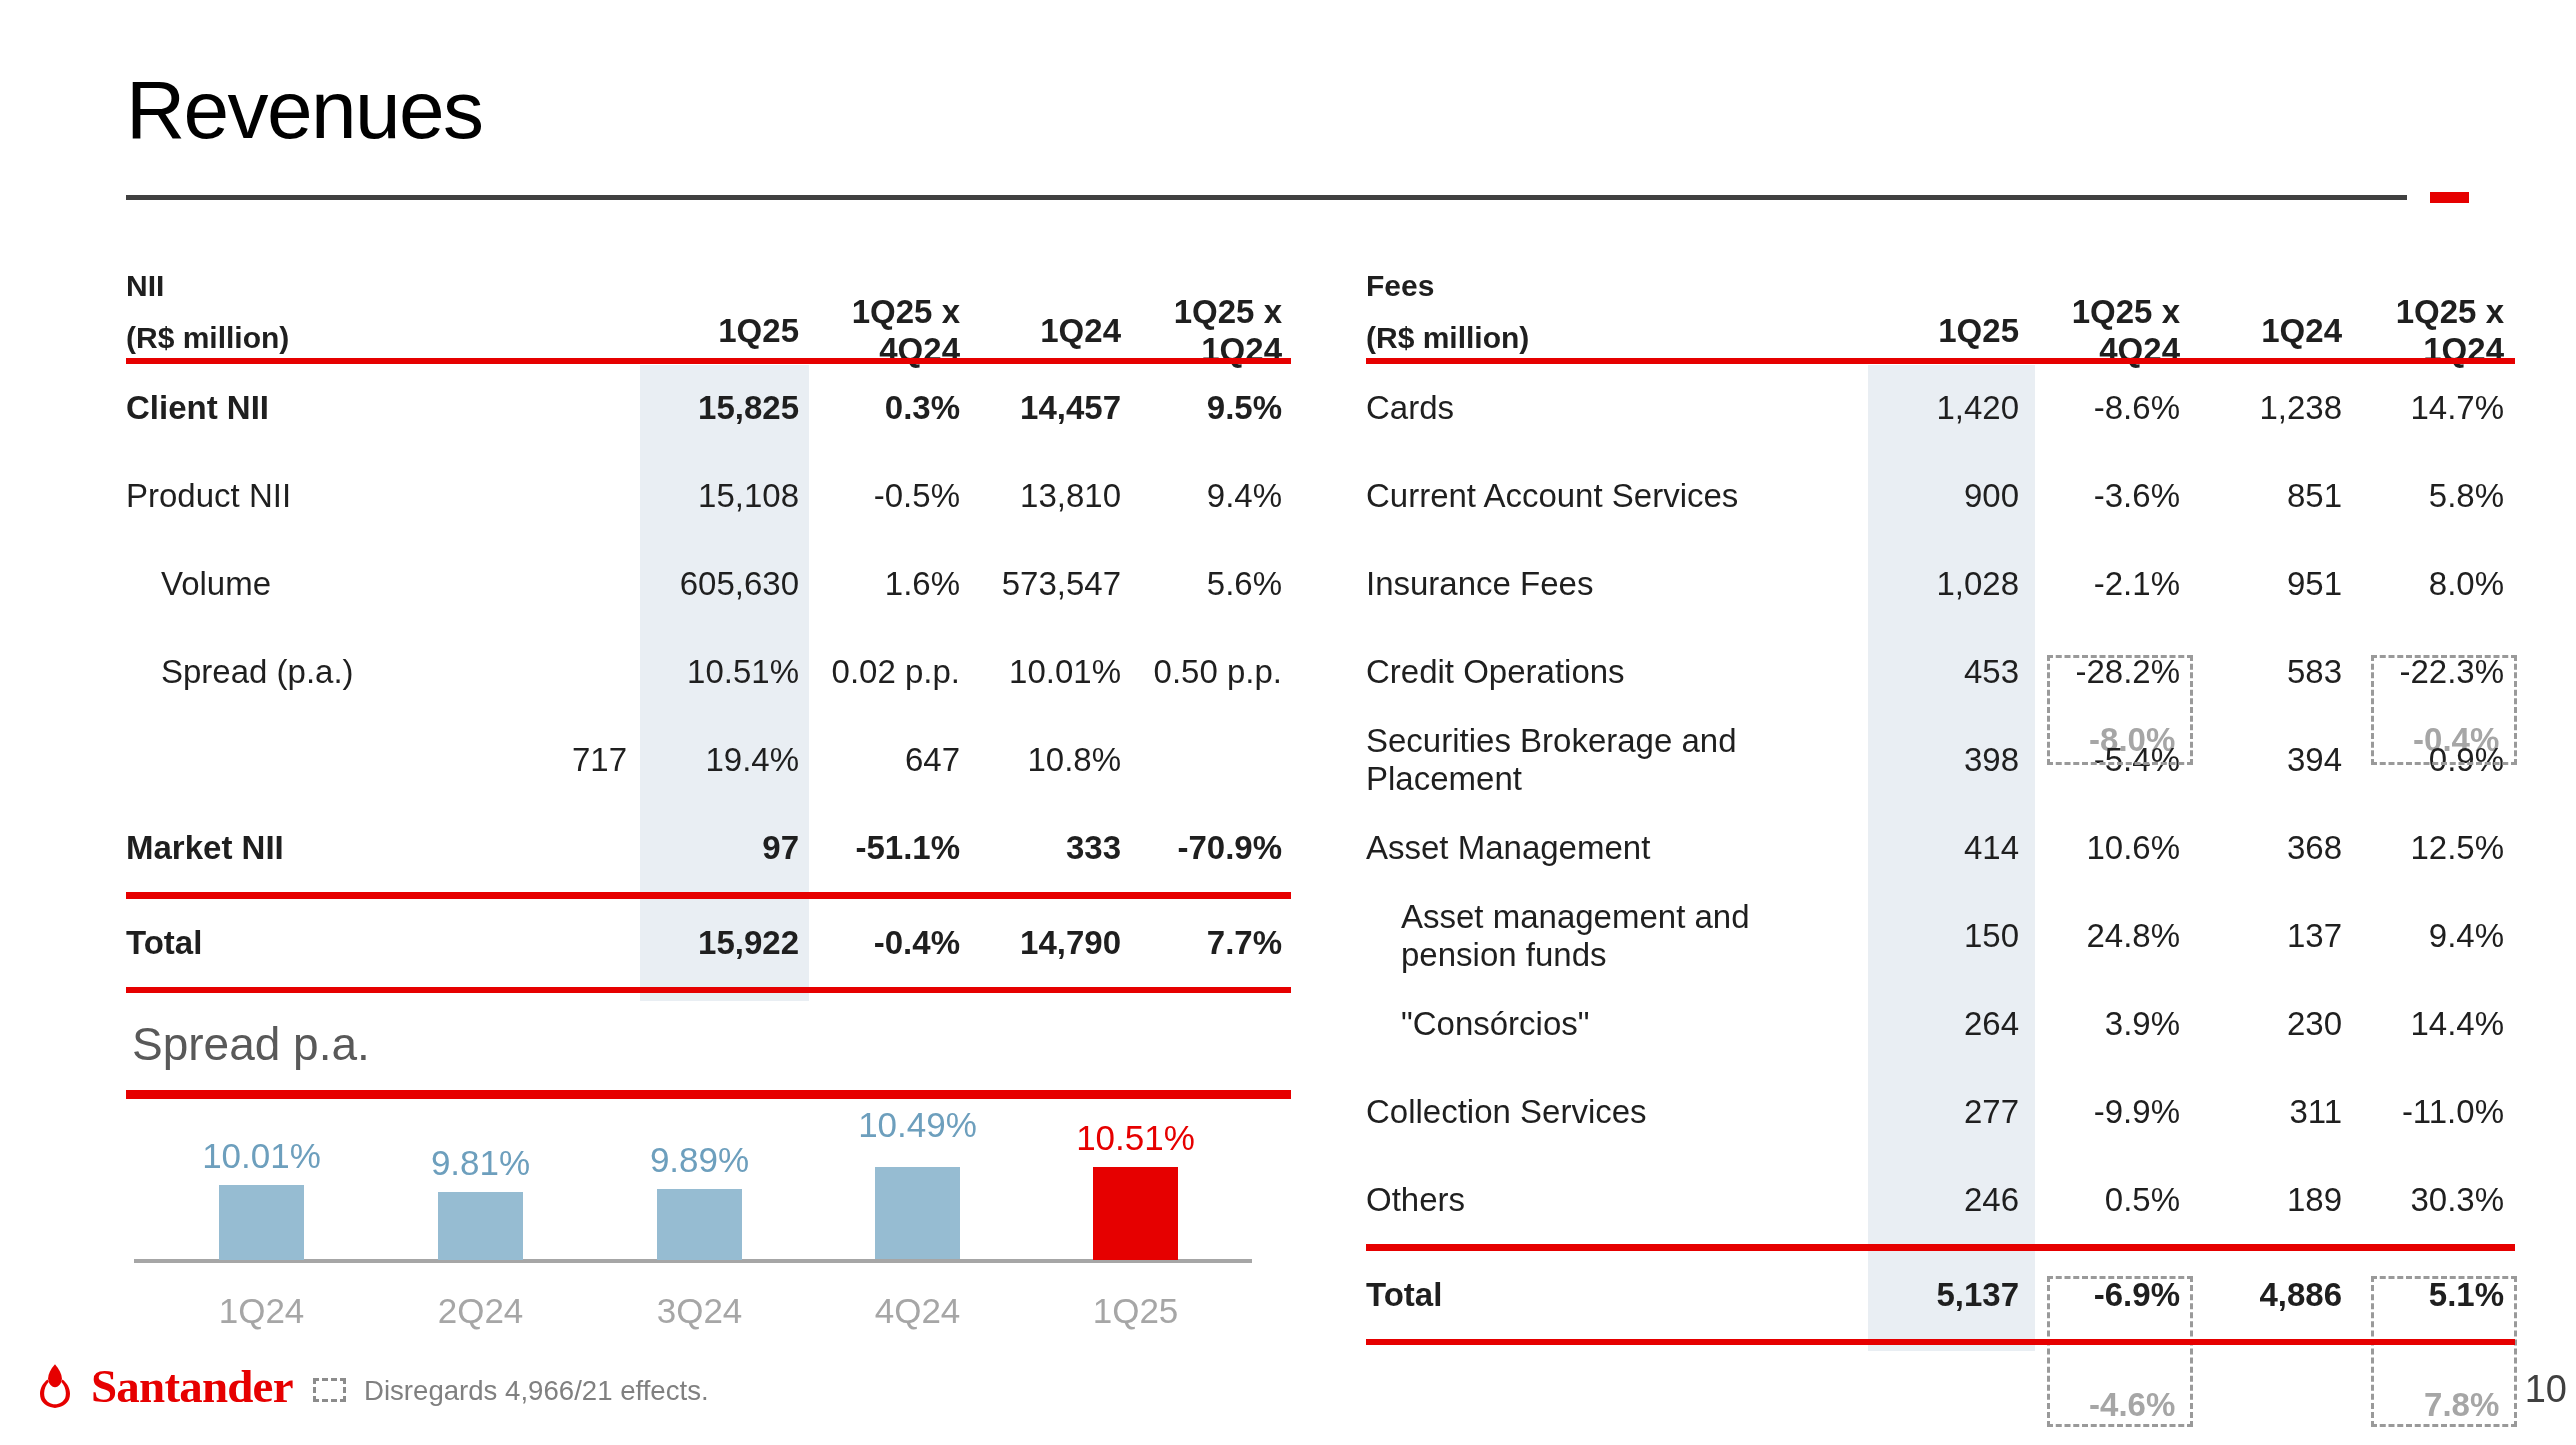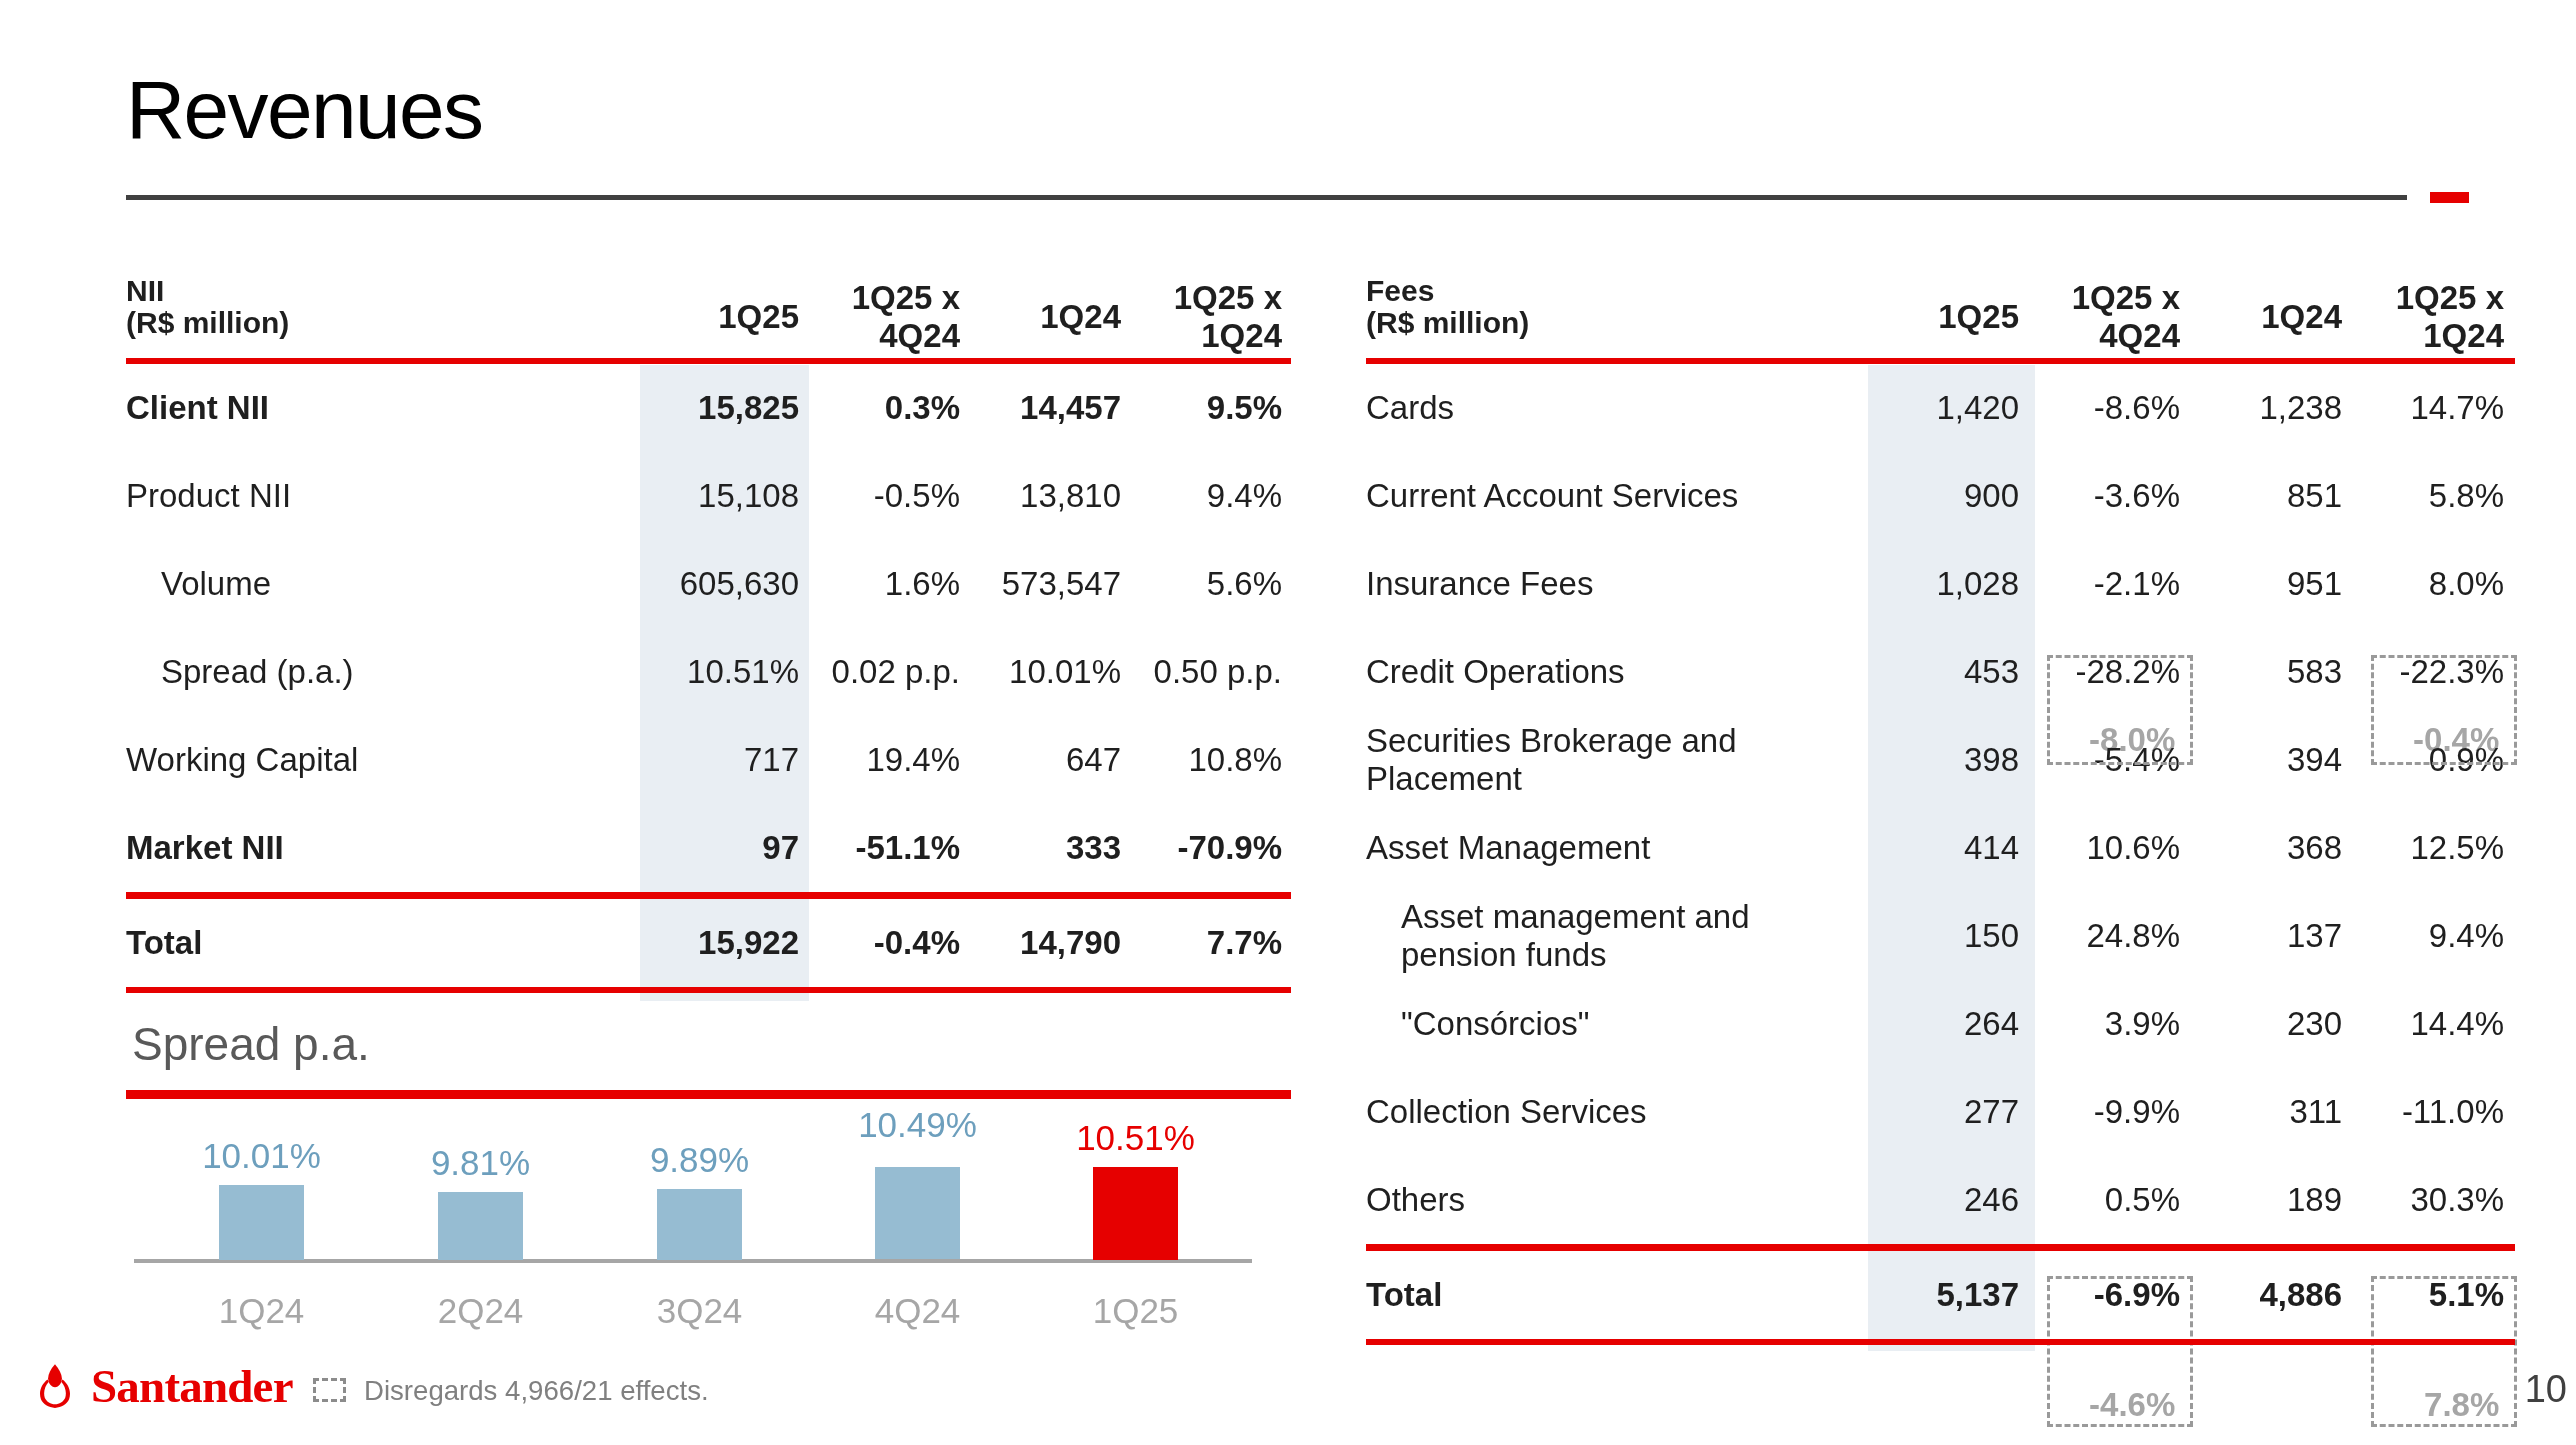--- a/index.html
+++ b/index.html
@@ -9,21 +9,21 @@
   
   .page-title{position:absolute;left:126px;top:63px;font-size:82px;font-weight:400;
               letter-spacing:-1.6px;color:#000000;}
   .title-rule{position:absolute;left:126px;top:195px;width:2281px;height:4.7px;background:#404040;}
   .title-red-dash{position:absolute;left:2430px;top:192px;width:39px;height:11px;background:#e60000;}
 
   
   .tbl{position:absolute;z-index:1;}
   .tbl .band{position:absolute;background:#e9eef3;z-index:0;}
   .hdr{position:relative;display:grid;grid-template-columns:var(--cols);align-items:end;height:98px;z-index:1;}
-  .h-label{font-size:30px;font-weight:bold;line-height:32px;white-space:pre-line;padding-bottom:19px;}
+  .h-label{font-size:30px;font-weight:bold;line-height:52px;white-space:pre-line;padding-bottom:8px;}
   .h-col{font-size:33px;font-weight:bold;text-align:right;line-height:38px;white-space:pre-line;
          padding-right:11px;padding-bottom:3.1px;}
   .h-col.single{padding-bottom:22px;}
   .redline{position:relative;height:6.3px;background:#e60000;z-index:2;}
   .rows,.totalrow{position:relative;z-index:1;}
   .row{display:grid;grid-template-columns:var(--cols);height:88px;align-items:center;font-size:33px;}
   .row .label{white-space:pre-line;line-height:38px;}
   .row .label.indent{padding-left:35px;}
   .cell.val{text-align:right;padding-right:11px;position:relative;}
   .bold{font-weight:bold;}
@@ -97,21 +97,20 @@
           <div class="cell val">5.6%</div>
         </div>
         <div class="row">
           <div class="cell label indent">Spread (p.a.)</div>
           <div class="cell val">10.51%</div>
           <div class="cell val">0.02 p.p.</div>
           <div class="cell val">10.01%</div>
           <div class="cell val">0.50 p.p.</div>
         </div>
         <div class="row">
-          <div class="cell label">Working Capital</div>
           <div class="cell val">717</div>
           <div class="cell val">19.4%</div>
           <div class="cell val">647</div>
           <div class="cell val">10.8%</div>
         </div>
         <div class="row">
           <div class="cell label bold">Market NII</div>
           <div class="cell val bold">97</div>
           <div class="cell val bold">-51.1%</div>
           <div class="cell val bold">333</div>

